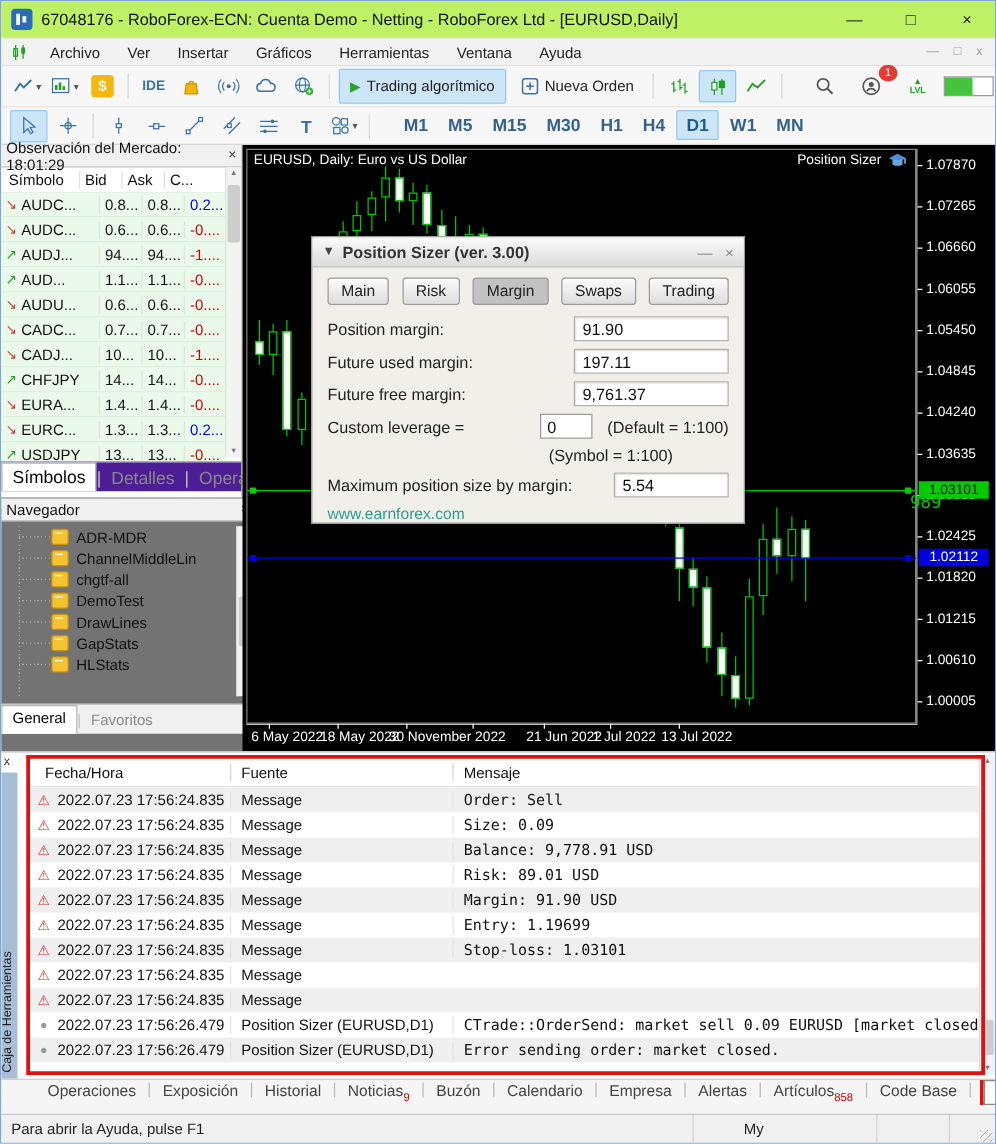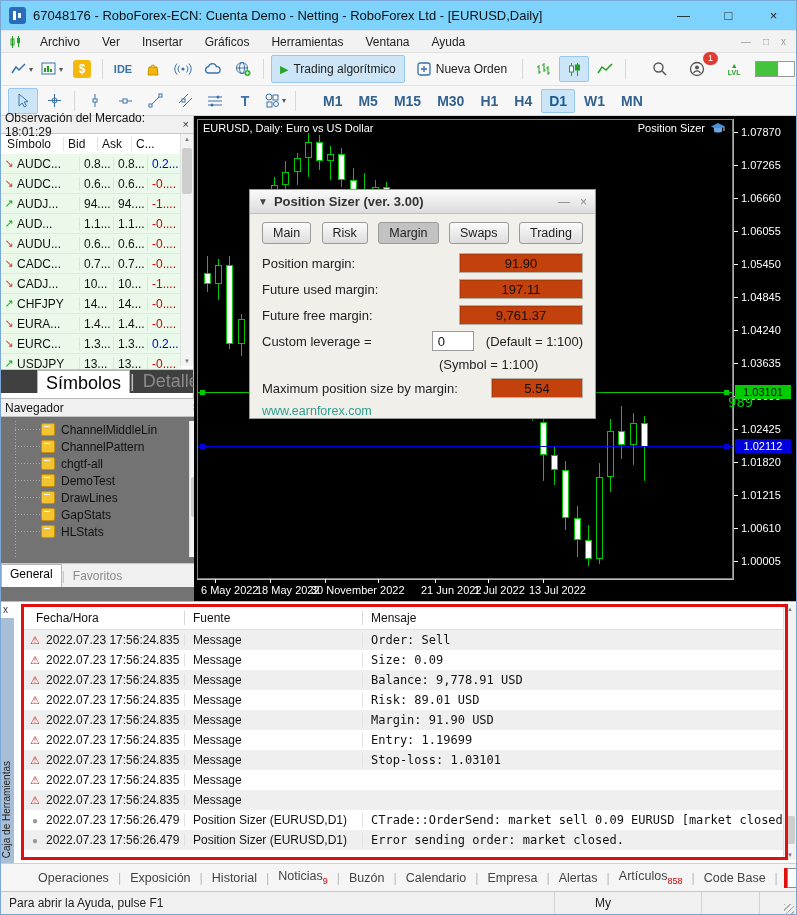--- a/index.html
+++ b/index.html
@@ -1,18 +1,18 @@
 <!DOCTYPE html>
 <html><head>
 <meta charset="utf-8">
 <style>
   html,body{margin:0;padding:0;background:#c8c8c8;font-family:"Liberation Sans",sans-serif;}
   #app{position:relative;width:797px;height:915px;background:#f0f0f0;border:1px solid #7aa7d7;box-sizing:border-box;overflow:hidden;}
   
-  #titlebar{position:absolute;left:0;top:0;width:100%;height:30px;background:#7dd3fc;display:flex;align-items:center;border-bottom:1px solid #e3e3e3;box-sizing:border-box;}
+  #titlebar{position:absolute;left:0;top:0;width:100%;height:30px;background:#bef264;display:flex;align-items:center;border-bottom:1px solid #e3e3e3;box-sizing:border-box;}
   #app-icon{width:17px;height:17px;margin:0 7px 0 8px;background:#2b6cb8;border-radius:3px;position:relative;flex:0 0 auto;}
   #app-icon:before{content:"";position:absolute;left:4px;top:4px;width:3px;height:9px;background:#fff;}
   #app-icon:after{content:"";position:absolute;left:9px;top:6px;width:3px;height:5px;background:#fff;}
   #window-title{font-size:13px;color:#111;white-space:nowrap;}
   #win-controls{margin-left:auto;display:flex;align-items:center;height:100%;}
   .win-btn{width:45px;text-align:center;font-size:13px;color:#222;line-height:30px;}
   
   #menubar{position:absolute;left:0;top:30px;width:100%;height:22px;background:#f2f2f2;display:flex;align-items:center;border-bottom:1px solid #e0e0e0;box-sizing:border-box;}
   .menu-item{font-size:12px;color:#222;padding:0 11px;line-height:22px;}
   #mdi-controls{margin-left:auto;display:flex;gap:12px;padding-right:10px;color:#9a9a9a;font-size:10px;}
@@ -41,21 +41,21 @@
   #marketwatch{position:absolute;left:0;top:115px;width:193px;height:282px;background:#fff;border-right:1px solid #b9b9b9;box-sizing:border-box;}
   .mw-header{display:flex;height:20px;border-bottom:1px solid #d0d0d0;font-size:12px;color:#111;align-items:center;}
   .mw-header span{box-sizing:border-box;}
   .mw-rows{position:absolute;left:0;top:38px;width:180px;}
   .mw-row{display:flex;height:19px;align-items:center;background:#eaf9ea;border-bottom:1px solid #d7eed7;font-size:12px;color:#111;}
   .mw-dir{width:16px;text-align:center;font-size:11px;}
   .mw-dir.up{color:#1fa11f;} .mw-dir.down{color:#d03c3c;}
   .mw-sym{width:62px;overflow:hidden;white-space:nowrap;}
   .mw-num{width:34px;text-align:left;padding-left:4px;border-left:1px solid #d9e9d9;overflow:hidden;white-space:nowrap;box-sizing:border-box;}
   .mw-num.blue{color:#0000cc;} .mw-num.red{color:#cc0000;}
-  .mw-tabs{position:absolute;left:0;bottom:5px;width:100%;height:24px;background:#404040;border-top:1px solid #c5c5c5;display:flex;align-items:center;font-size:18px;color:#8a8a8a;box-sizing:border-box;padding-left:36px;}
+  .mw-tabs{position:absolute;left:0;bottom:5px;width:100%;height:24px;background:#4c1d95;border-top:1px solid #c5c5c5;display:flex;align-items:center;font-size:14px;color:#8a8a8a;box-sizing:border-box;}
   .mw-tab{padding:2px 8px;}
   .mw-tab.active{background:#fff;border:1px solid #b5b5b5;border-bottom:none;color:#000;height:18px;}
   .tab-sep{color:#c0c0c0;}
   .vscroll{position:absolute;width:13px;background:#f3f3f3;border-left:1px solid #e0e0e0;box-sizing:border-box;}
   .vscroll .sarrow{position:absolute;left:0;width:100%;text-align:center;font-size:6px;color:#777;}
   .vscroll .thumb{position:absolute;left:1px;width:10px;background:#cdcdcd;border-radius:2px;}
   #navigator{position:absolute;left:0;top:397px;width:203px;height:203px;background:#737373;border-right:1px solid #22c55e;border-top:1px solid #b9b9b9;box-sizing:border-box;}
   .nav-tree{position:absolute;left:0;top:22px;width:178px;}
   .nav-item{display:flex;align-items:center;height:17px;font-size:12px;color:#111;white-space:nowrap;overflow:hidden;}
   .tree-dots{width:26px;height:1px;margin-left:14px;background-image:repeating-linear-gradient(to right,#a9a9a9 0 1px,transparent 1px 3px);flex:0 0 auto;}
@@ -84,21 +84,21 @@
   #psdialog{position:absolute;left:55px;top:73px;width:347px;height:230px;background:#f0efe9;border:1px solid #9a9a9a;box-shadow:2px 2px 6px rgba(0,0,0,.5);z-index:10;box-sizing:border-box;}
   #ps-titlebar{height:24px;background:linear-gradient(#fafafa,#dcdcdc);border-bottom:1px solid #c0c0c0;display:flex;align-items:center;padding:0 8px;font-size:13px;color:#333;font-weight:bold;box-sizing:border-box;}
   #ps-titlebar .tri{font-size:10px;margin-right:6px;color:#444;}
   #ps-win-btns{margin-left:auto;display:flex;gap:10px;color:#8a8a8a;font-weight:normal;font-size:12px;}
   #ps-body{padding:8px 12px 0 12px;}
   #ps-tabs{display:flex;justify-content:space-between;margin-bottom:9px;}
   .ps-tab{background:linear-gradient(#fbfbfb,#dddddd);border:1px solid #9a9a9a;border-radius:3px;font-size:12.5px;color:#222;padding:3px 10px;}
   .ps-tab.active{background:#c2c2c2;}
   .ps-row{display:flex;align-items:center;margin-bottom:6px;}
   .ps-label{font-size:13px;color:#222;flex:1 1 auto;}
-  .ps-field{width:124px;height:20px;background:#c2410c;border:1px solid #b3b0a6;box-shadow:inset 1px 1px 1px rgba(0,0,0,.12);font-size:13px;color:#111;text-align:center;padding:0 6px;line-height:20px;box-sizing:border-box;}
+  .ps-field{width:124px;height:20px;background:#ffffff;border:1px solid #b3b0a6;box-shadow:inset 1px 1px 1px rgba(0,0,0,.12);font-size:13px;color:#111;text-align:left;padding:0 6px;line-height:20px;box-sizing:border-box;}
   .ps-input{width:42px;height:20px;background:#fff;border:1px solid #9a9a9a;font-size:13px;color:#111;padding:0 5px;line-height:20px;box-sizing:border-box;}
   .ps-note{font-size:13px;color:#222;margin-left:12px;}
   .ps-note-row{display:flex;justify-content:flex-start;margin:0 0 6px 177px;}
   #ps-maxrow .ps-field{width:92px;}
   #ps-link{font-size:12.5px;color:#2e9e8f;margin-top:2px;}
   
   #logpanel{position:absolute;left:0;top:600px;width:100%;height:262px;background:#fff;border-top:1px solid #b9b9b9;box-sizing:border-box;}
   #log-strip{position:absolute;left:0;top:16px;width:13px;height:246px;background:#a7bed6;}
   #log-strip span{position:absolute;left:0;bottom:6px;width:13px;writing-mode:vertical-rl;transform:rotate(180deg);font-size:10px;color:#222;white-space:nowrap;}
   #log-close{position:absolute;left:2px;top:2px;font-size:10px;color:#333;}
@@ -110,21 +110,21 @@
   .log-row{display:flex;height:20px;align-items:center;}
   .log-row.alt{background:#efefef;}
   .log-icon{width:22px;text-align:center;font-size:11px;flex:0 0 auto;}
   .log-icon.warning{color:#cc2a2a;}
   .log-icon.info{color:#999;font-size:10px;}
   .log-time{width:138px;overflow:hidden;white-space:nowrap;}
   .log-src{width:178px;padding-left:8px;border-left:1px solid #e3e3e3;box-sizing:border-box;overflow:hidden;white-space:nowrap;}
   .log-msg{flex:1;padding-left:8px;border-left:1px solid #e3e3e3;box-sizing:border-box;font-family:"DejaVu Sans Mono",monospace;font-size:12px;overflow:hidden;white-space:nowrap;}
   #log-red-rect{position:absolute;left:20px;top:2px;width:767px;height:256px;border:3px solid #e01010;box-sizing:border-box;pointer-events:none;z-index:20;}
   
-  #bottomtabs{position:absolute;left:0;top:862px;width:100%;height:28px;background:#f5f5f5;border-top:1px solid #cfcfcf;display:flex;align-items:center;padding-left:28px;box-sizing:border-box;font-size:12.5px;color:#444;}
+  #bottomtabs{position:absolute;left:0;top:862px;width:100%;height:28px;background:#f5f5f5;border-top:1px solid #cfcfcf;display:flex;align-items:flex-start;padding-left:28px;box-sizing:border-box;font-size:12.5px;color:#444;}
   .btab{padding:2px 9px;white-space:nowrap;}
   .btab sub{color:#cc0000;font-size:9px;}
   .btab-sep{color:#bbb;}
   #expertos-wrap{border:3px solid #e01010;margin-left:6px;}
   #expertos-wrap .btab{background:#fff;border:1px solid #8a8a8a;color:#000;padding:2px 12px;}
   #statusbar{position:absolute;left:0;top:890px;width:100%;height:25px;background:#f0f0f0;border-top:1px solid #c8c8c8;font-size:12px;color:#222;box-sizing:border-box;}
   #status-help{position:absolute;left:8px;top:4px;}
   #status-my{position:absolute;left:562px;top:4px;margin-left:32px;}
   .status-sep{position:absolute;top:0;width:1px;height:100%;background:#d2d2d2;}
   #grip{position:absolute;right:2px;bottom:2px;width:10px;height:10px;background-image:repeating-linear-gradient(135deg,#aaa 0 1px,transparent 1px 4px);}
@@ -443,26 +443,26 @@
   <div id="navigator">
     <div class="panel-title">
       <span>Navegador</span>
       <span class="panel-close">×</span>
     </div>
     <div class="nav-guide" id="nav-guide" style="height: 136px;"></div>
     <div class="nav-tree" id="nav-tree">
         <div class="nav-item">
           <span class="tree-dots"></span>
           <span class="script-icon"></span>
-          <span>ChannelMiddleLin</span>
+          <span>ADR-MDR</span>
         </div>
         <div class="nav-item">
           <span class="tree-dots"></span>
           <span class="script-icon"></span>
-          <span>ChannelPattern</span>
+          <span>ChannelMiddleLin</span>
         </div>
         <div class="nav-item">
           <span class="tree-dots"></span>
           <span class="script-icon"></span>
           <span>chgtf-all</span>
         </div>
         <div class="nav-item">
           <span class="tree-dots"></span>
           <span class="script-icon"></span>
           <span>DemoTest</span>

